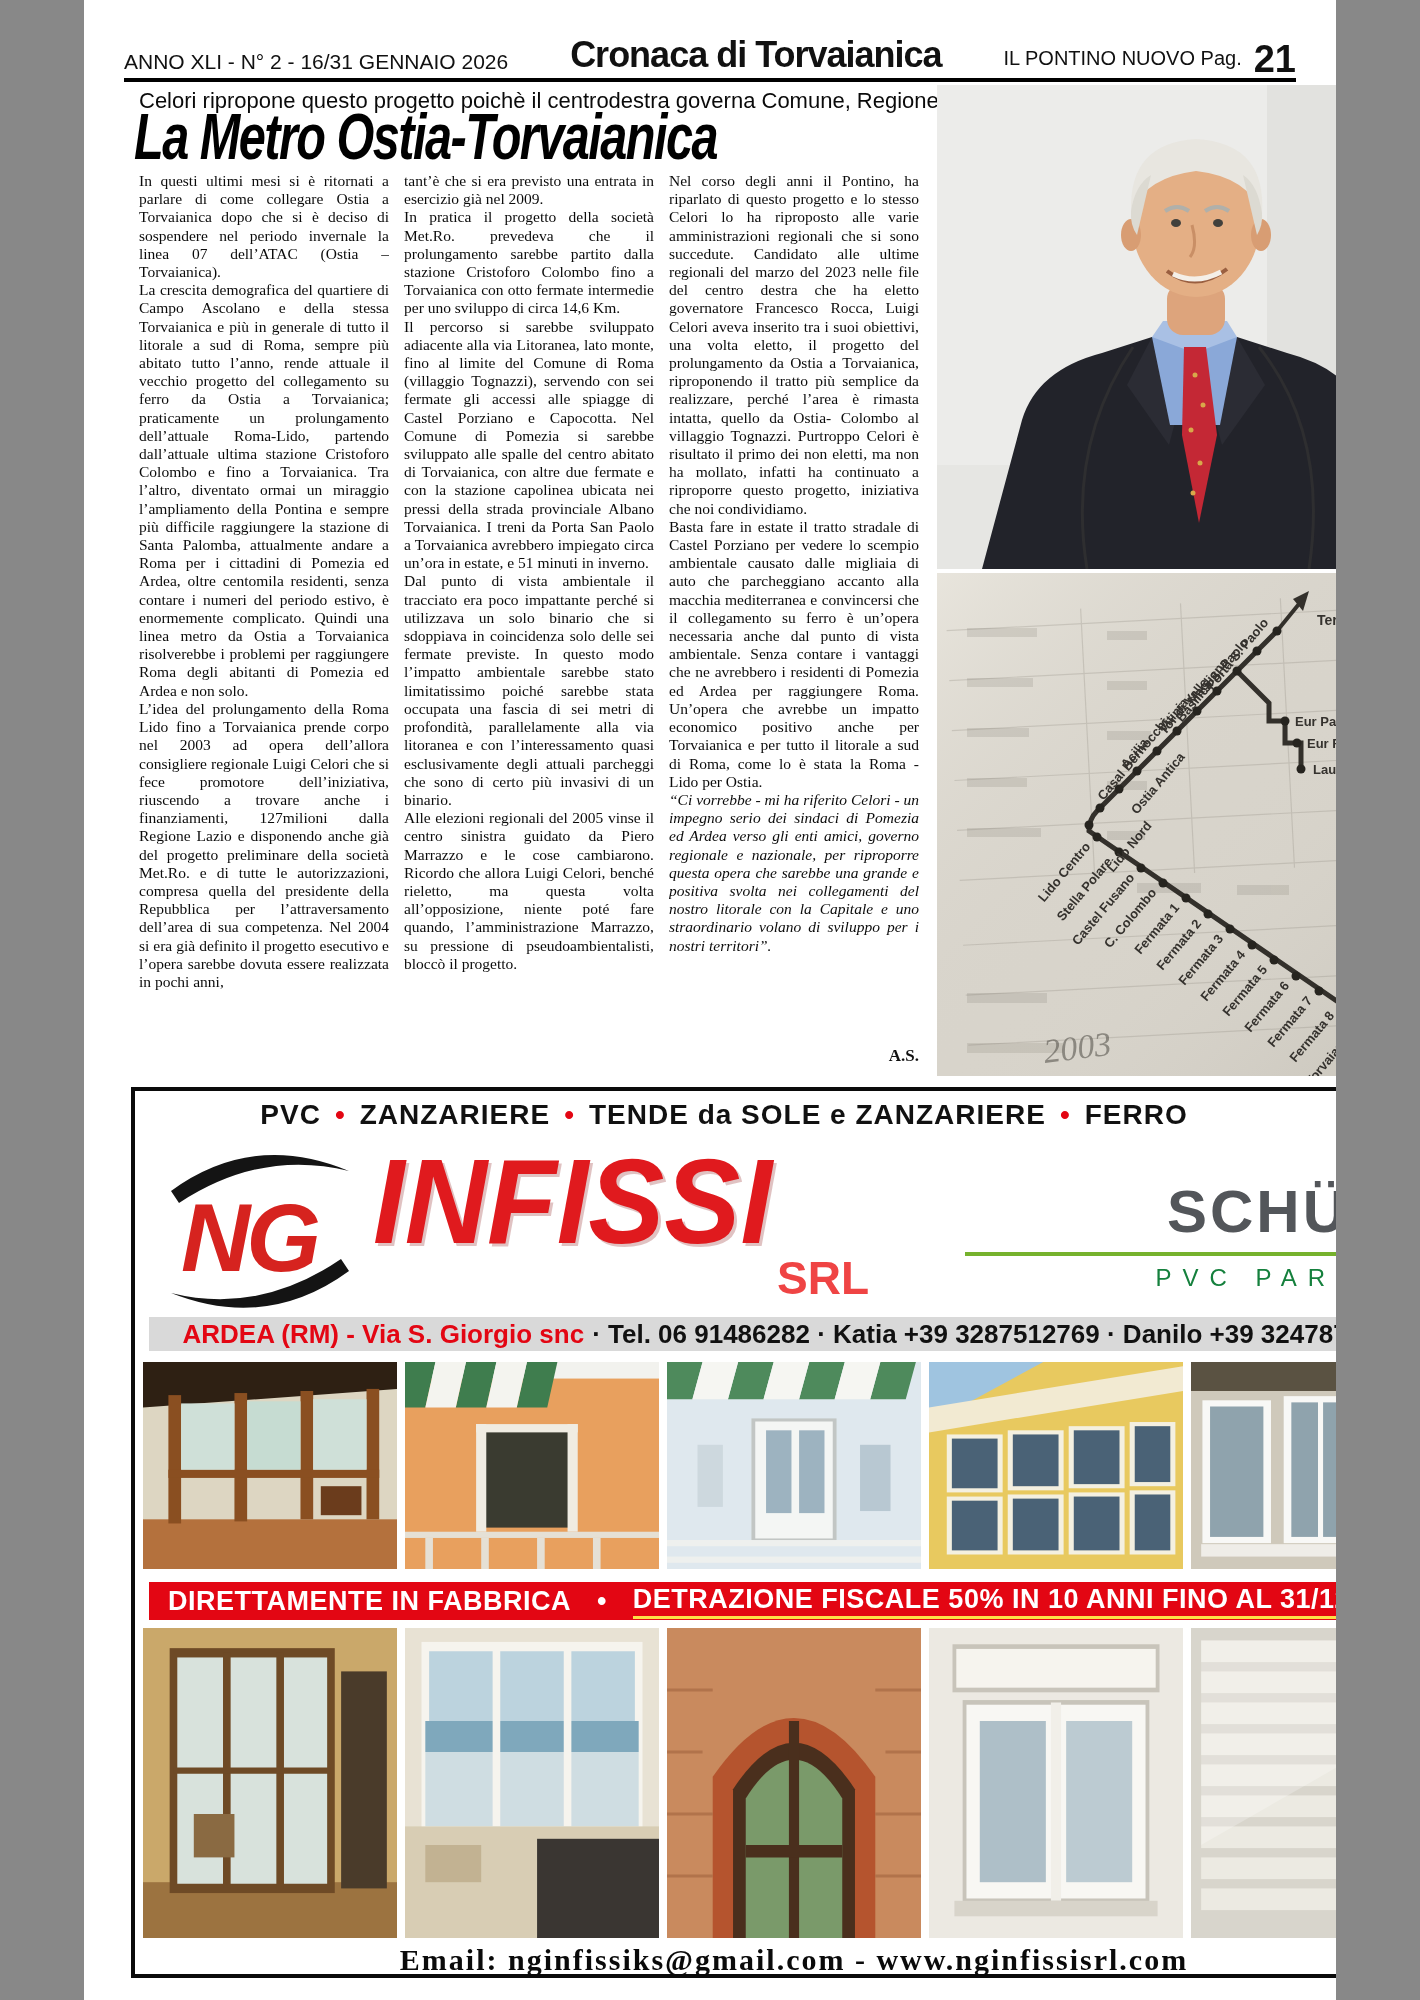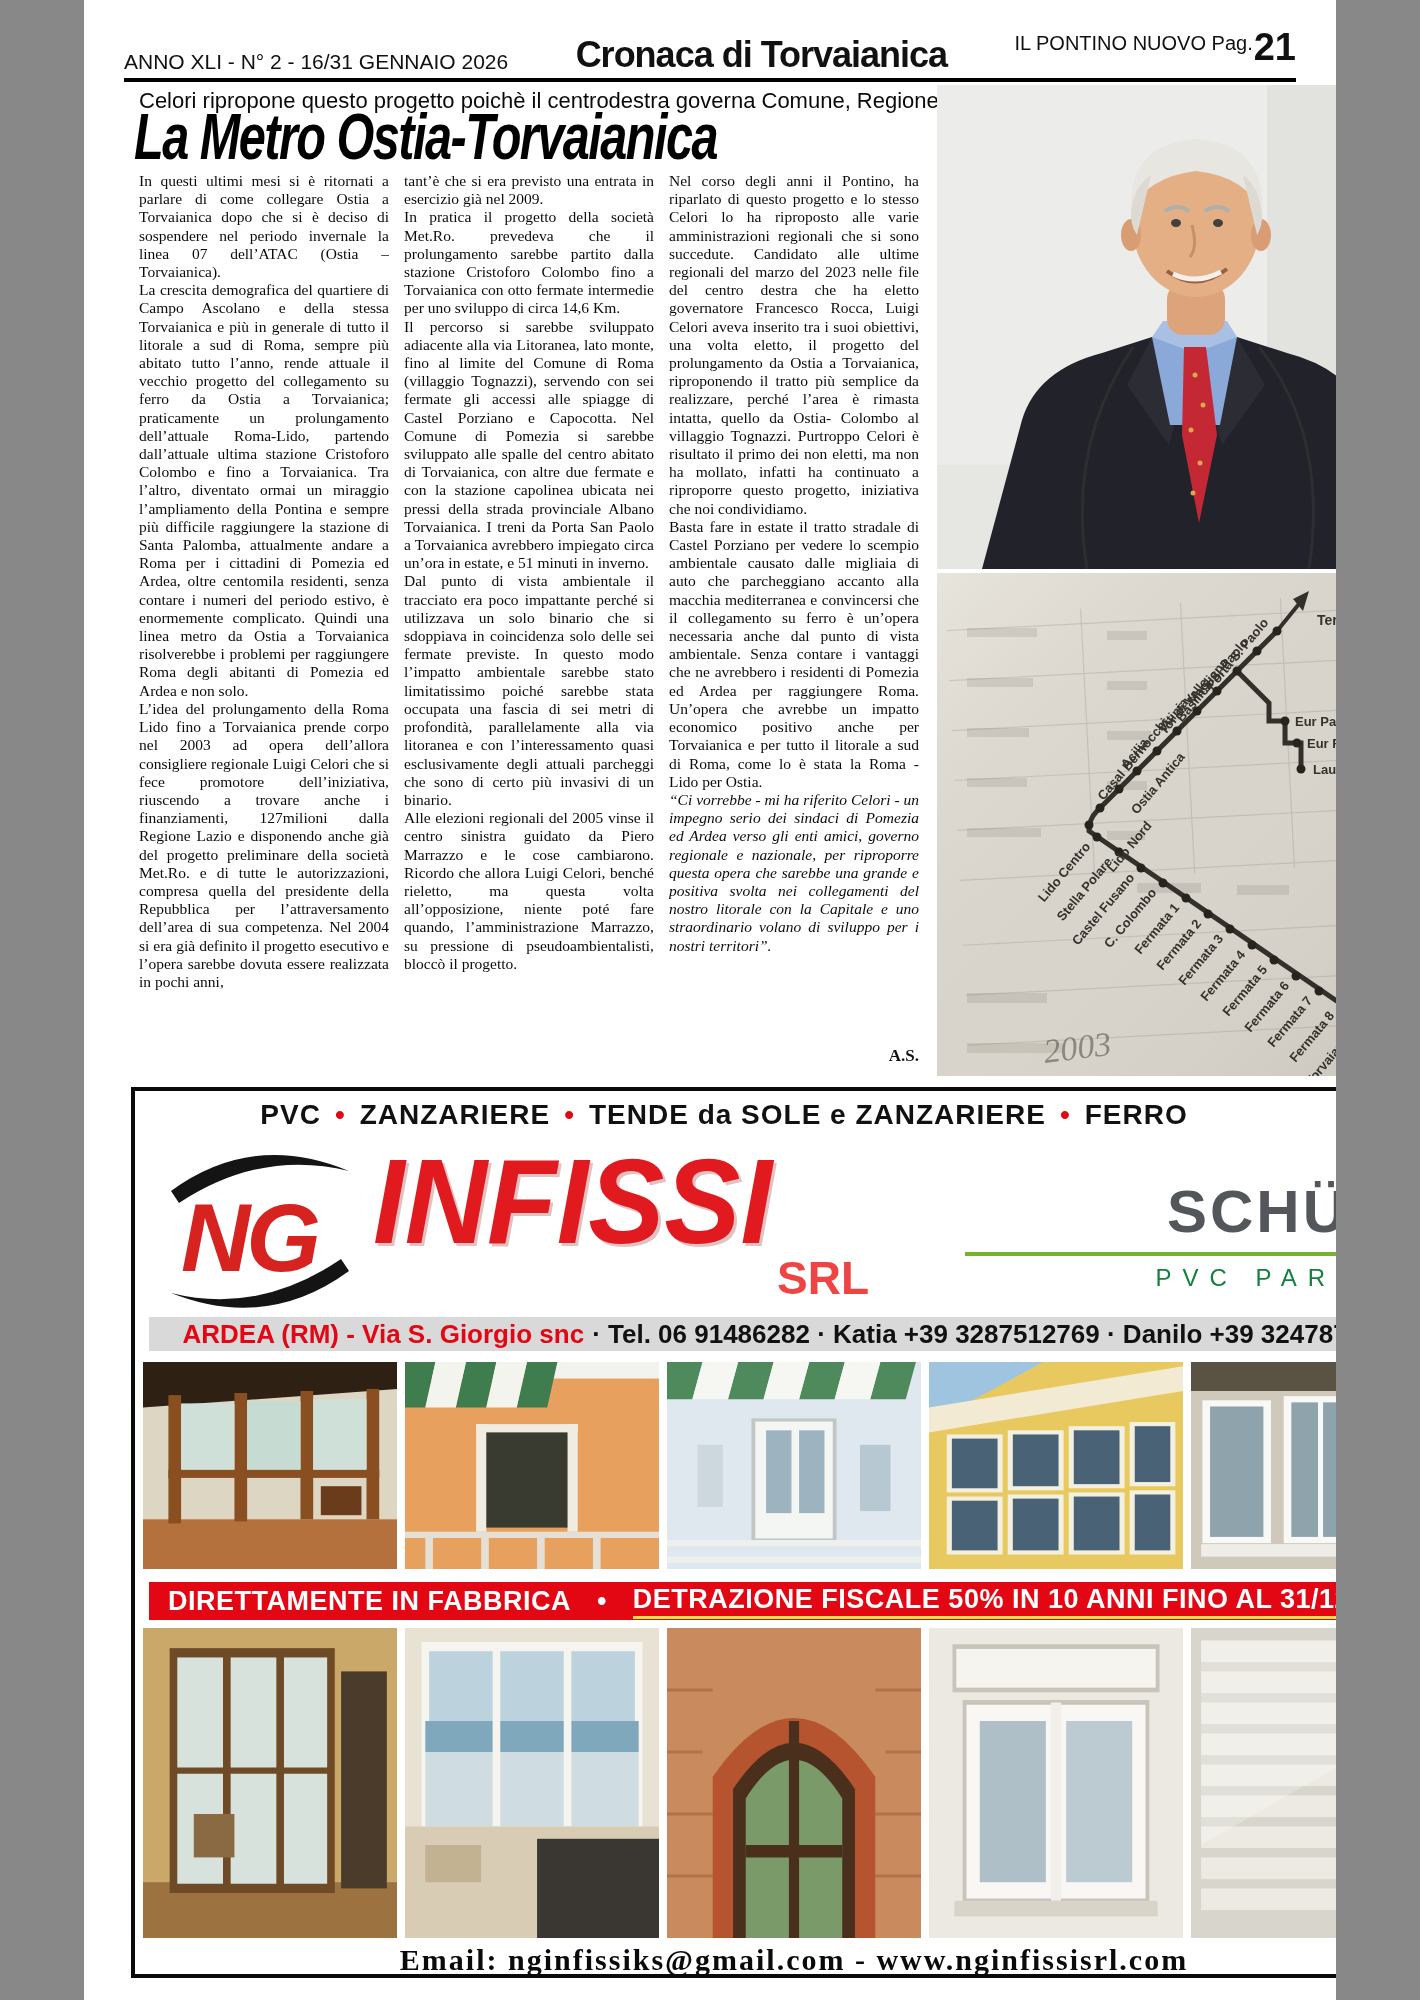--- a/index.html
+++ b/index.html
@@ -10,21 +10,21 @@
     font-family:"Liberation Sans", sans-serif; color:#111;
   }
   
   .masthead {
     position:absolute; left:40px; right:40px; top:40px; height:42px;
     border-bottom:4px solid #000;
     display:flex; align-items:flex-end; justify-content:space-between;
   }
   .mast-left { font-size:21px; letter-spacing:0; padding-bottom:4px; }
   .mast-center { font-size:36px; font-weight:bold; letter-spacing:-1px; padding-bottom:2px; }
-  .mast-right { font-size:20px; padding-bottom:16px; display:flex; align-items:flex-start; gap:1px; }
+  .mast-right { font-size:20px; padding-bottom:4px; display:flex; align-items:center; gap:12px; }
   .mast-right .pageno { font-size:38px; font-weight:bold; line-height:.8; }
   
   .kicker { position:absolute; left:55px; top:88px; font-size:22px; color:#0a0a0a; }
   .headline {
     position:absolute; left:50px; top:100px; white-space:nowrap;
     font-style:italic; font-weight:bold; font-size:64px; letter-spacing:-2px;
     transform:scaleX(.76); transform-origin:left top; color:#000;
   }
   .col {
     position:absolute; top:172px; width:250px; height:906px; overflow:hidden;

